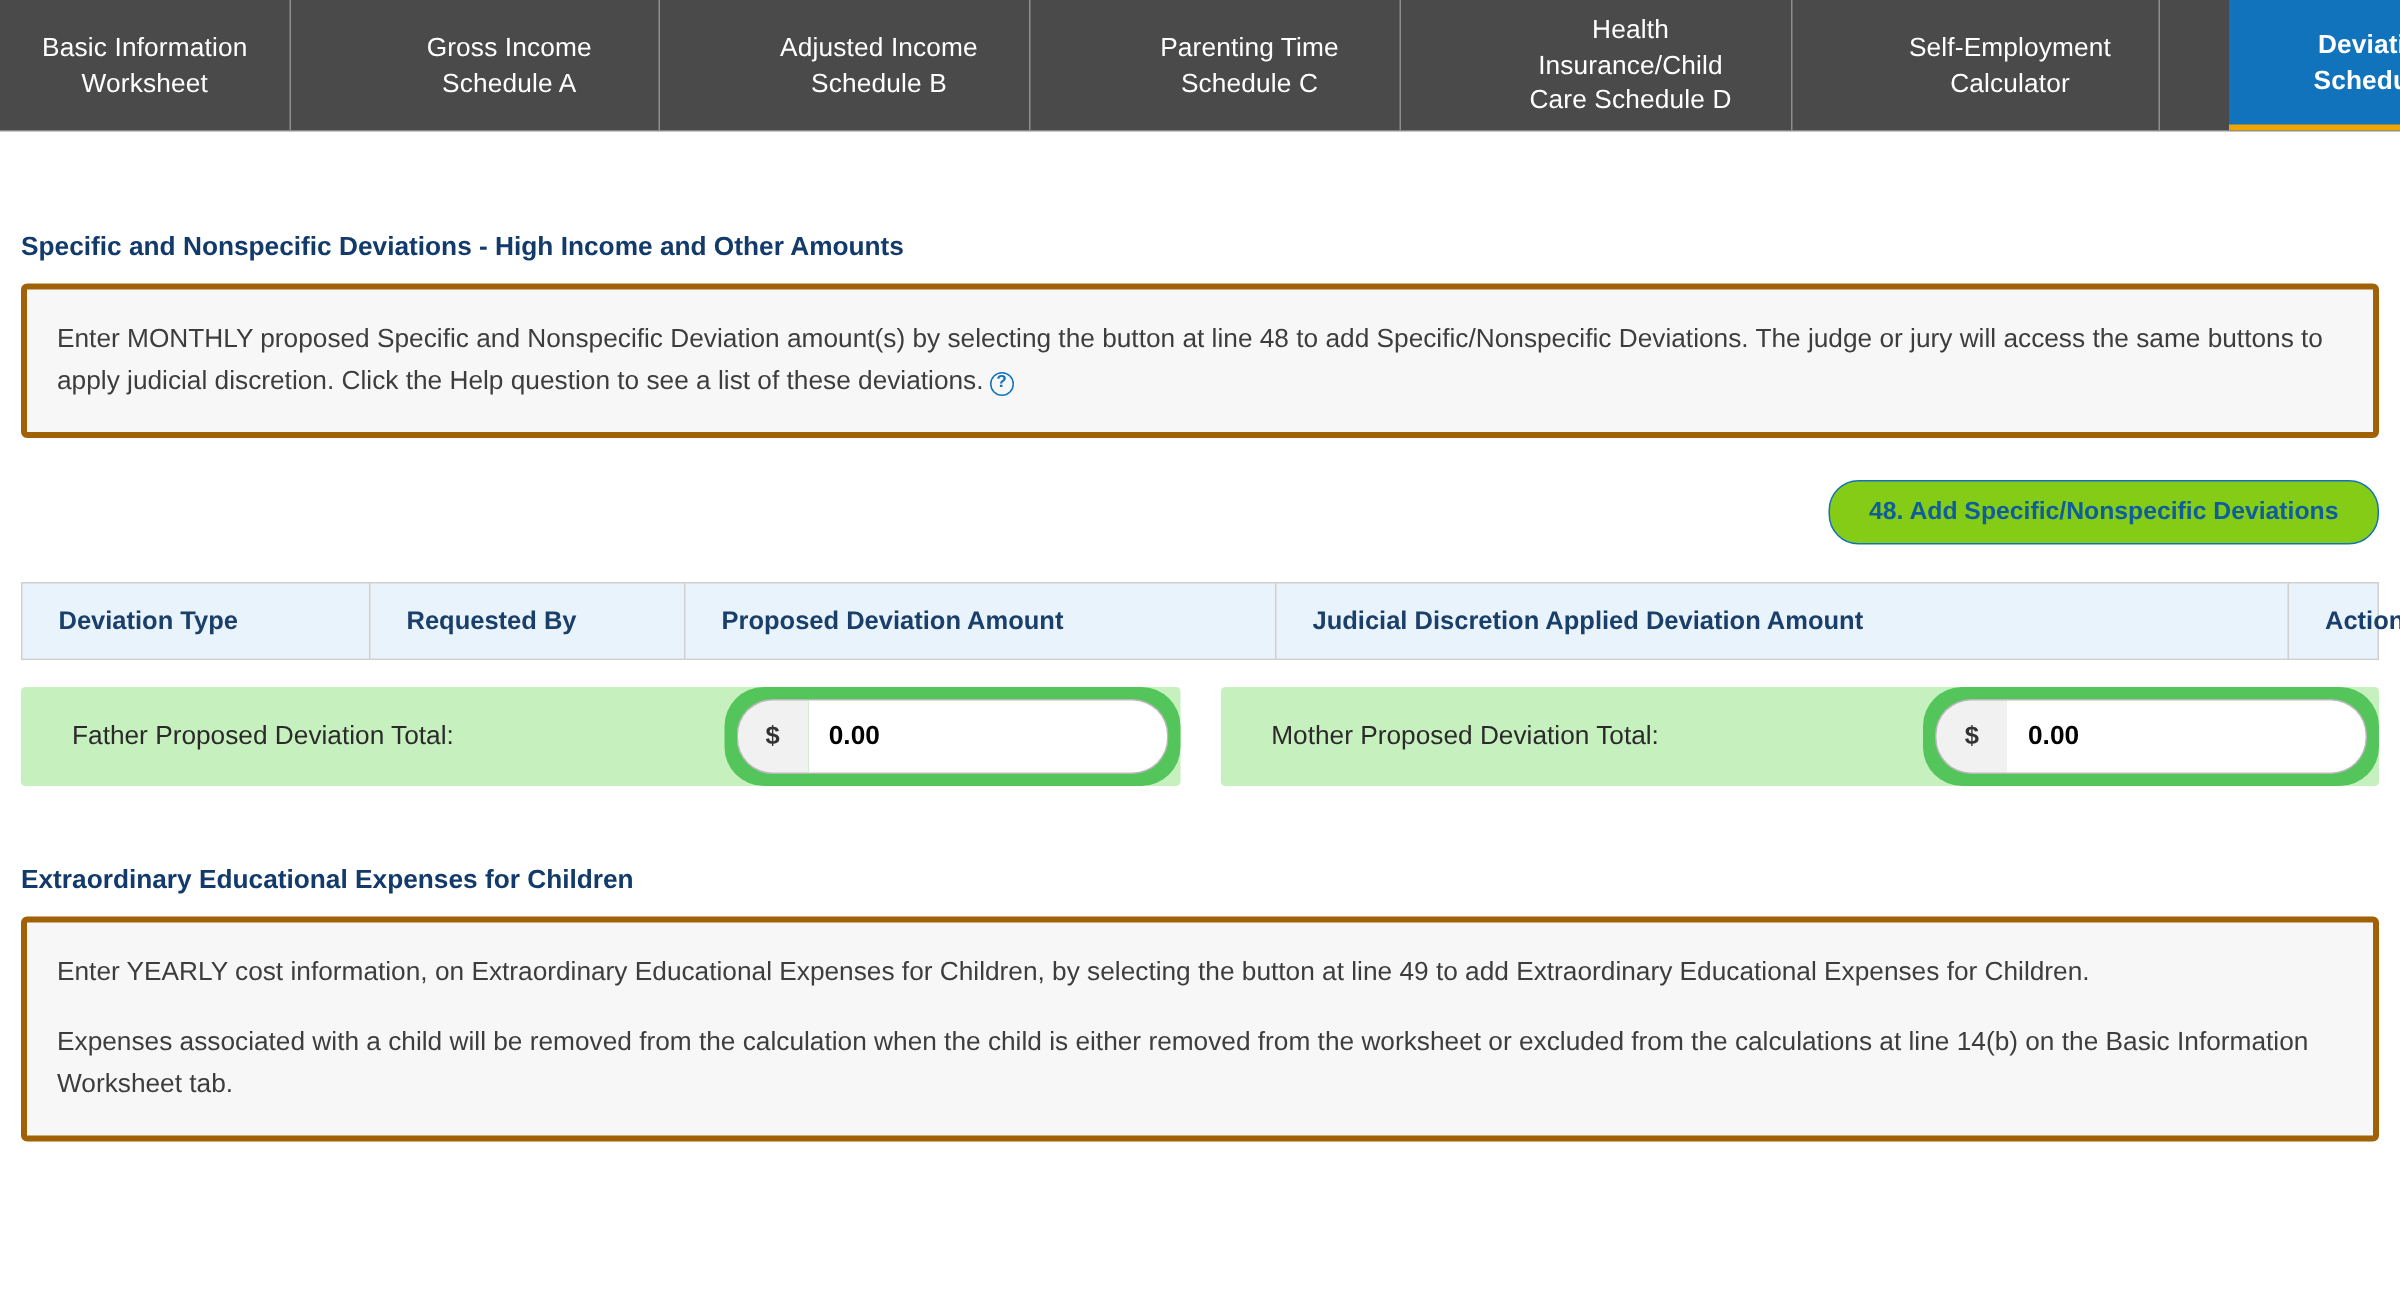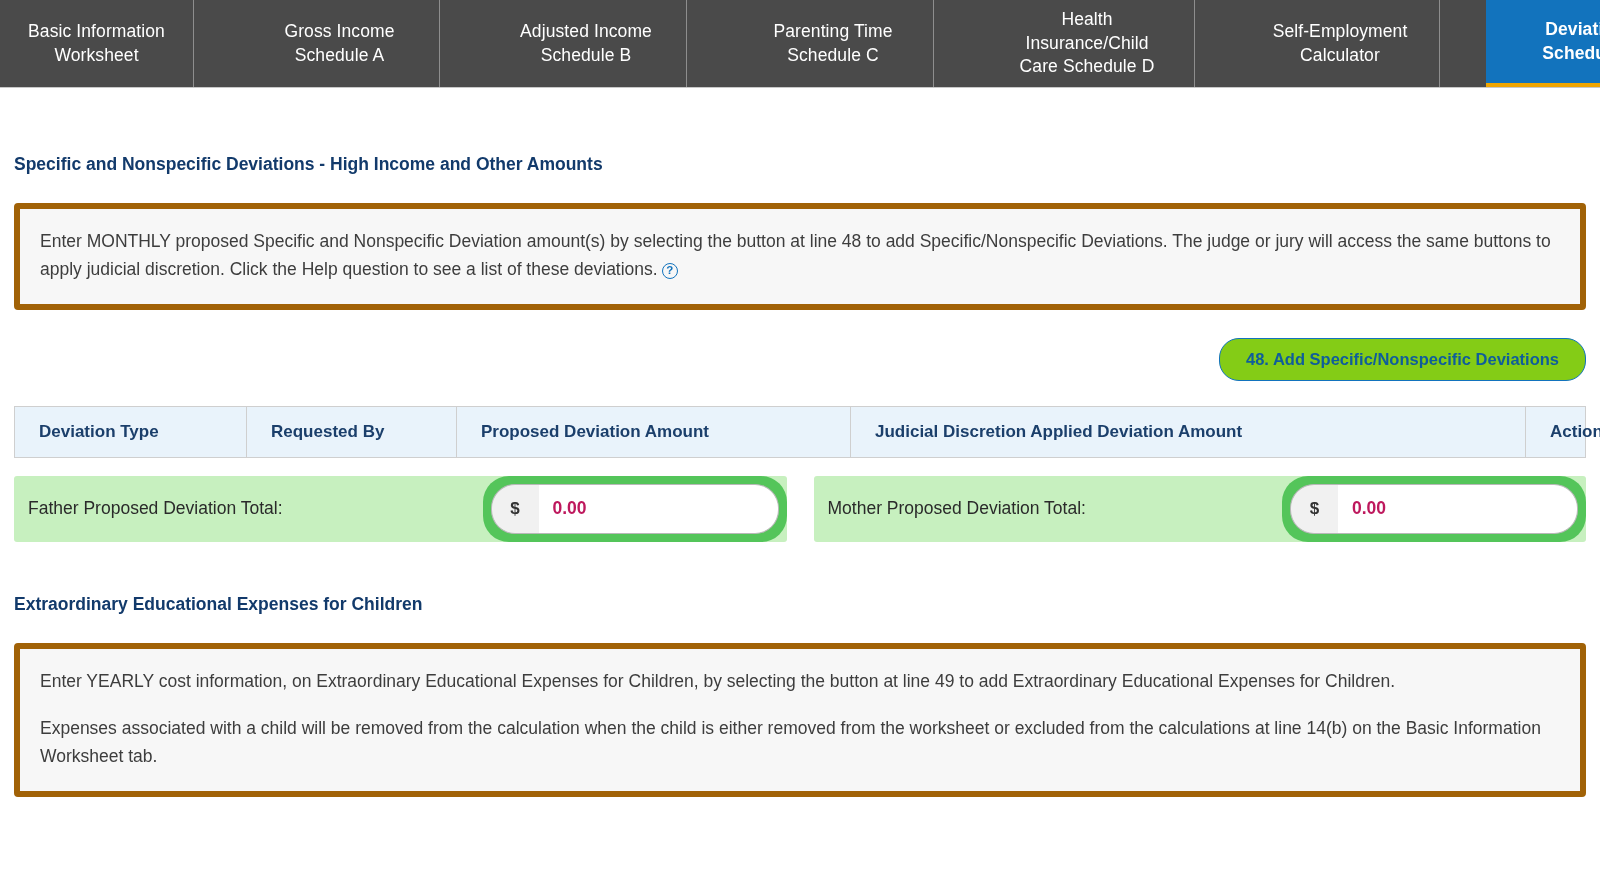--- a/index.html
+++ b/index.html
@@ -62,23 +62,23 @@
     color: #123a6b;
     font-weight: bold;
     font-size: 17.5px;
     margin: 0;
     padding: 0;
   }
   #title-deviations { padding-top: 66px; }
   #title-edu { padding-top: 52px; }
 
   .infobox {
-    margin-top: 28px;
+    margin-top: 14px;
     background: #f7f7f7;
-    border: 6px solid #a16207;
+    border: 4px solid #a16207;
     border-radius: 4px;
     padding: 18px 20px 20px 20px;
     color: #3d3d3d;
     font-size: 17.5px;
     line-height: 1.62;
   }
   .infobox p { margin: 0; }
   .infobox p + p { margin-top: 19px; }
 
   .help-icon {
@@ -138,21 +138,21 @@
     margin-top: 18px;
   }
   .total-card {
     flex: 1;
     display: flex;
     align-items: center;
     justify-content: space-between;
     background: #c7f0bf;
     border-radius: 3px;
     height: 66px;
-    padding-left: 14px;
+    padding-left: 34px;
   }
   .total-label {
     color: #2a2a2a;
     font-size: 17.5px;
   }
   .amount-wrap {
     display: flex;
     align-items: center;
     background: #54c55a;
     border-radius: 26px;
@@ -177,21 +177,21 @@
   .amount-input {
     flex: 1;
     height: 100%;
     background: #ffffff;
     border: 1px solid #b8b8b8;
     border-left: none;
     border-radius: 0 24px 24px 0;
     display: flex;
     align-items: center;
     padding-left: 14px;
-    color: #be185d;
+    color: #000000;
     font-size: 17.5px;
     font-weight: bold;
   }
 </style>
 </head>
 <body>
 
 <div class="tabbar">
   <div class="tab tab-w1">Basic Information
 Worksheet</div>

